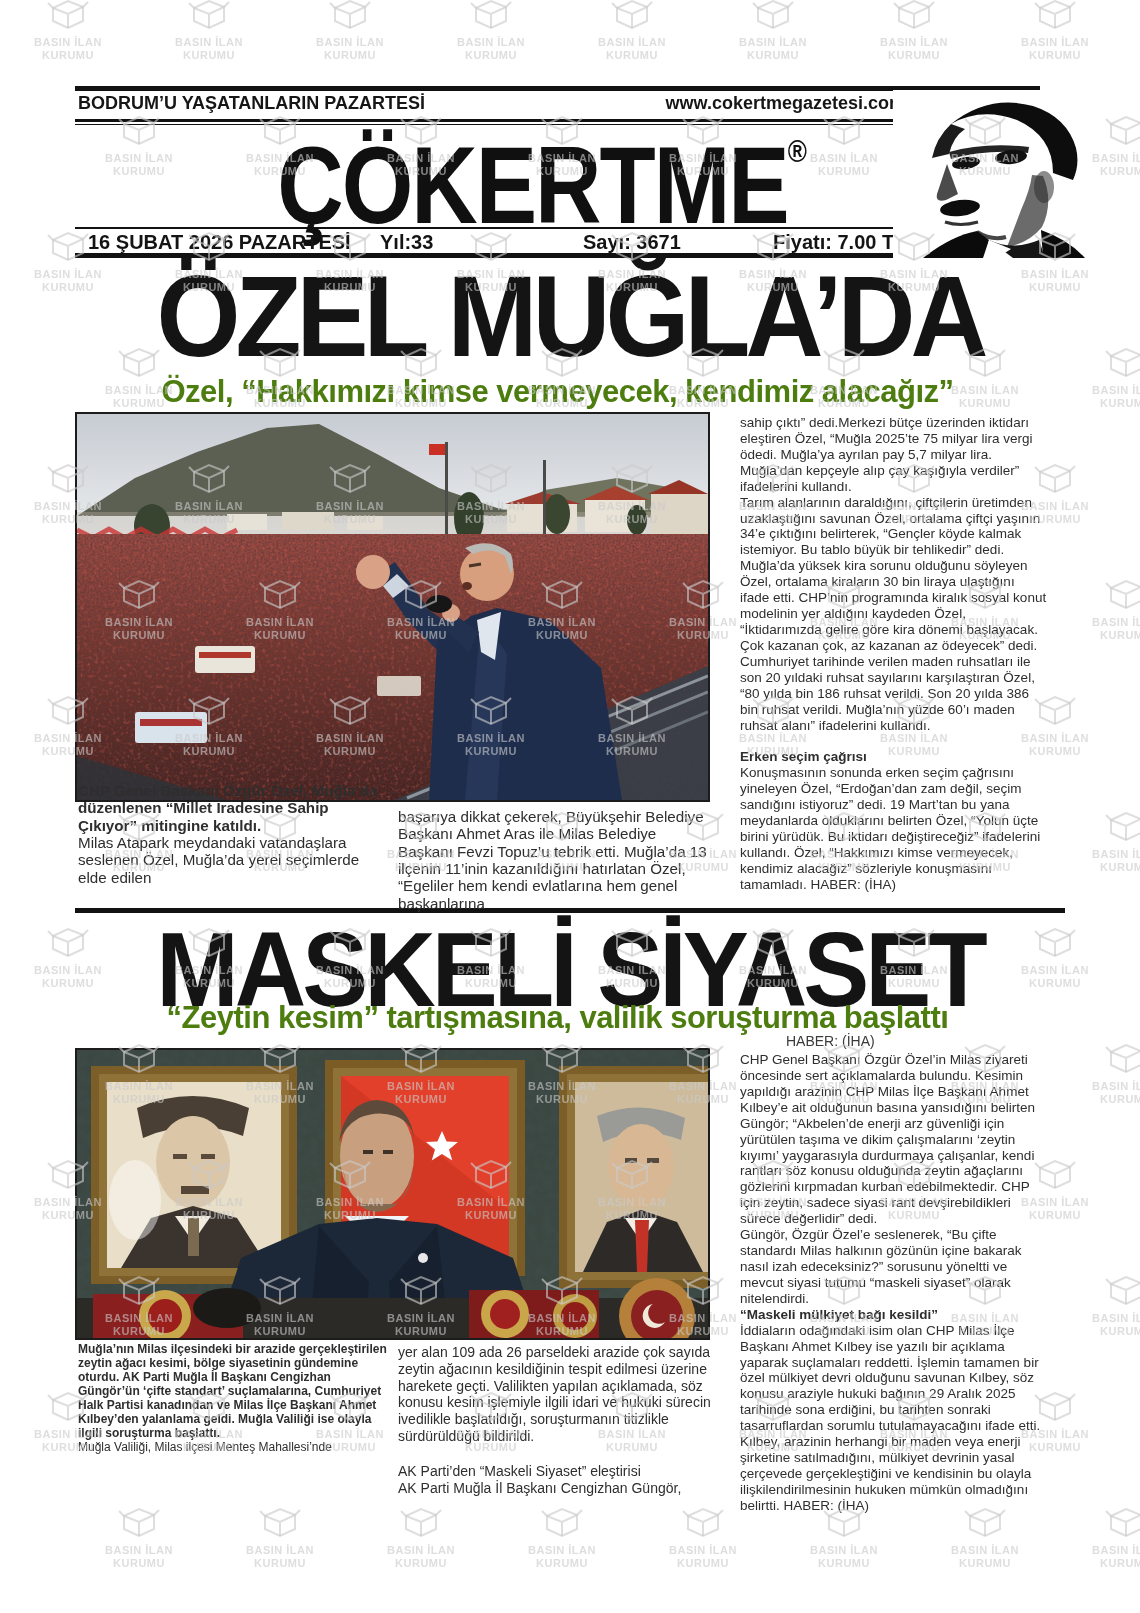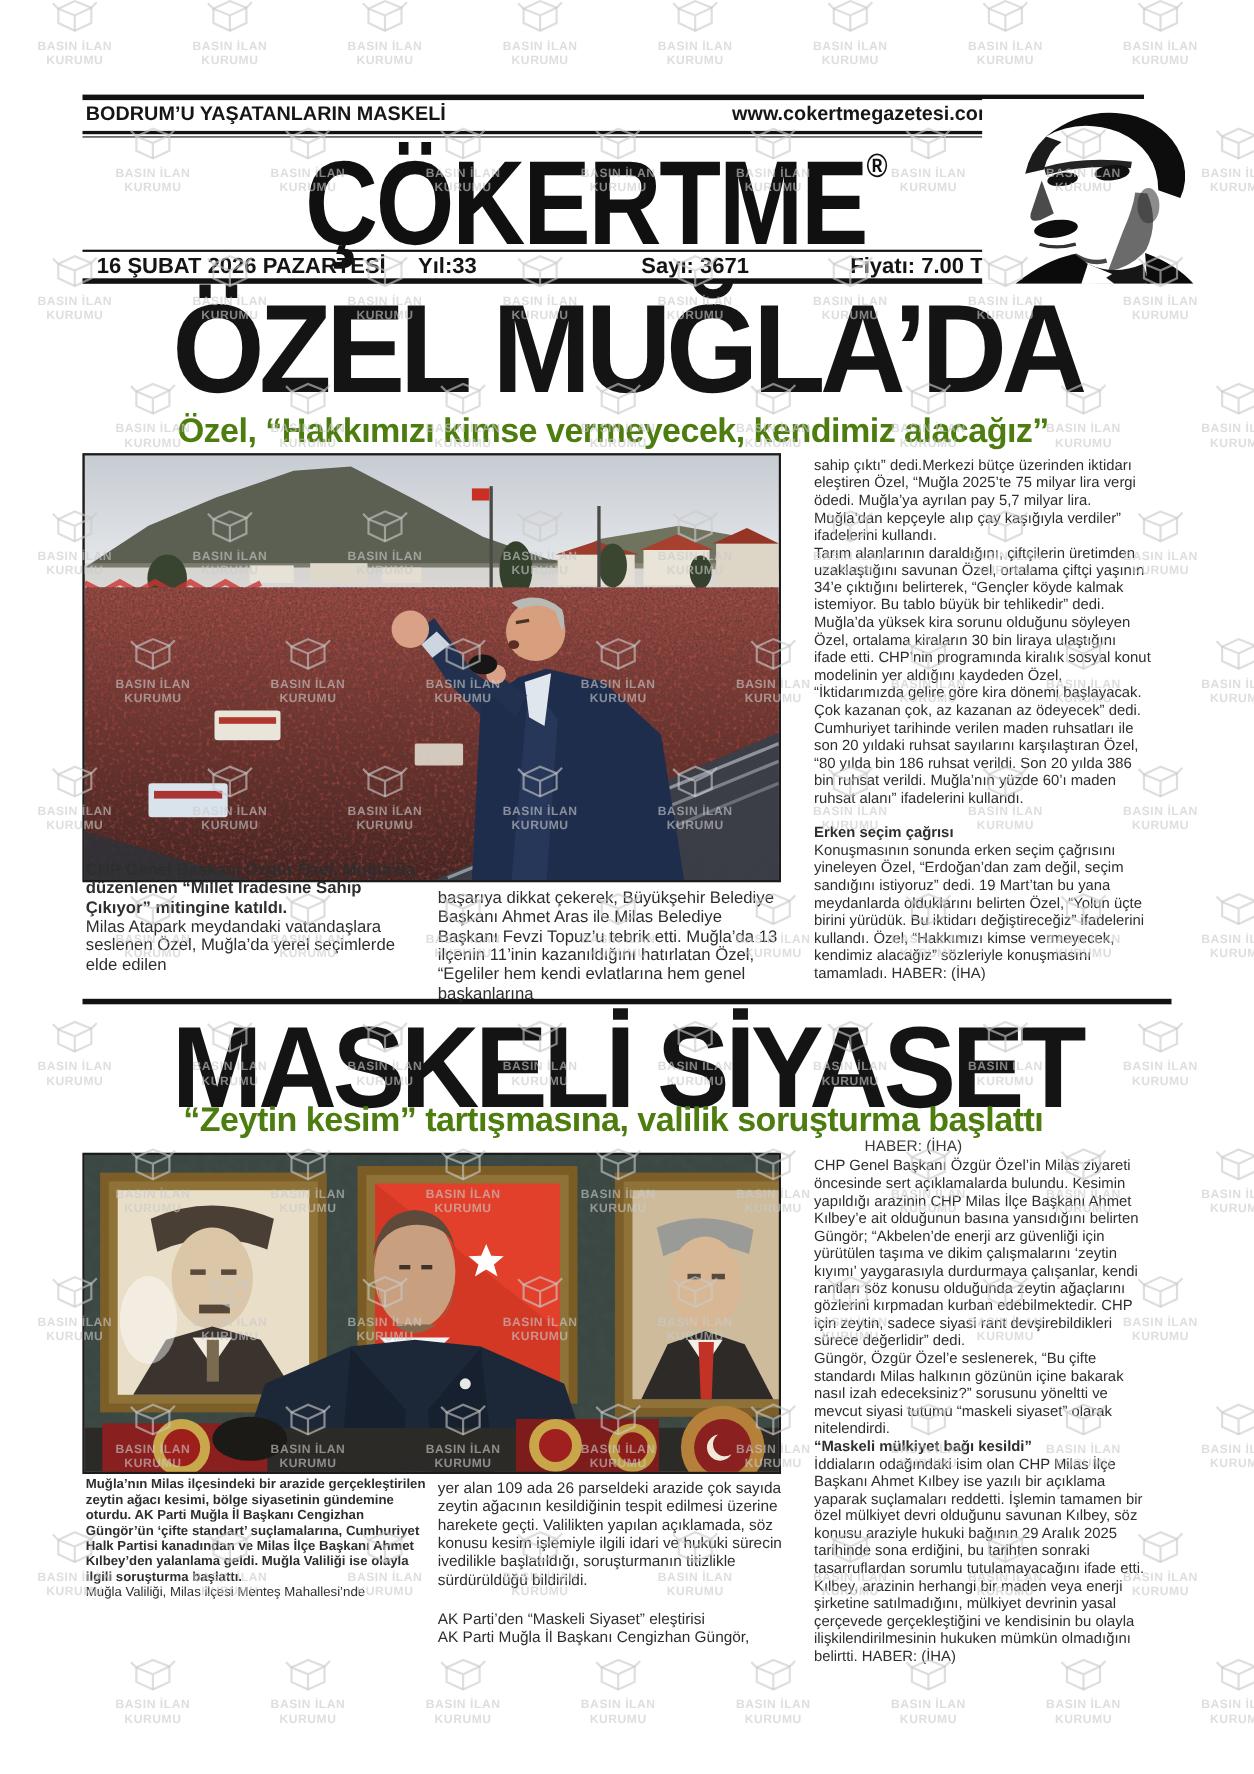--- a/index.html
+++ b/index.html
@@ -39,21 +39,21 @@
   .wm svg{display:block;margin:0 auto 2px auto;}
   .wm-t{font-size:11px;font-weight:bold;line-height:1.15;letter-spacing:0.5px;}
   .z1{z-index:1;} .z2{z-index:2;}
 </style>
 </head>
 <body>
 
 <div id="page">
 
   <div class="rule" style="left:75px;top:86px;width:965px;height:5px;"></div>
-  <div class="abs tagline z1" style="left:78px;top:93px;">BODRUM’U YAŞATANLARIN MASKELİ</div>
+  <div class="abs tagline z1" style="left:78px;top:93px;">BODRUM’U YAŞATANLARIN PAZARTESİ</div>
   <div class="abs website z1" style="left:575px;top:93px;width:330px;">www.cokertmegazetesi.com</div>
   <div class="rule" style="left:75px;top:119px;width:965px;height:3px;"></div>
   <div class="rule" style="left:75px;top:124px;width:965px;height:1px;"></div>
 
   <div class="abs masthead z1" style="left:192px;top:124px;width:700px;">
     <span>ÇÖKERTME</span><sup>®</sup>
   </div>
 
   <div class="rule" style="left:75px;top:227px;width:965px;height:2px;"></div>
   <div class="abs dateitem z1" style="left:88px;top:231px;">16 ŞUBAT 2026 PAZARTESİ</div>

